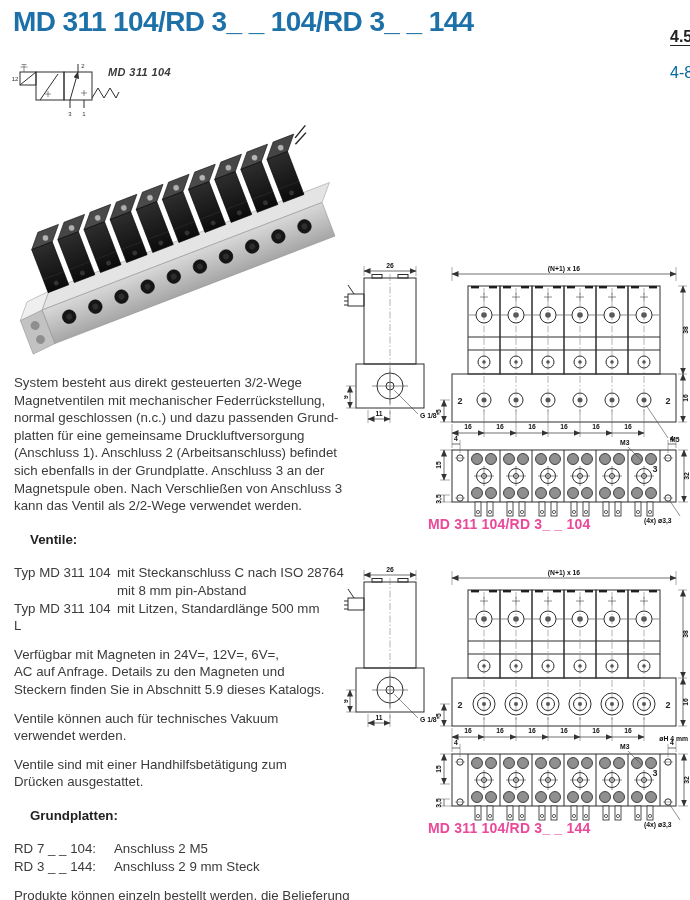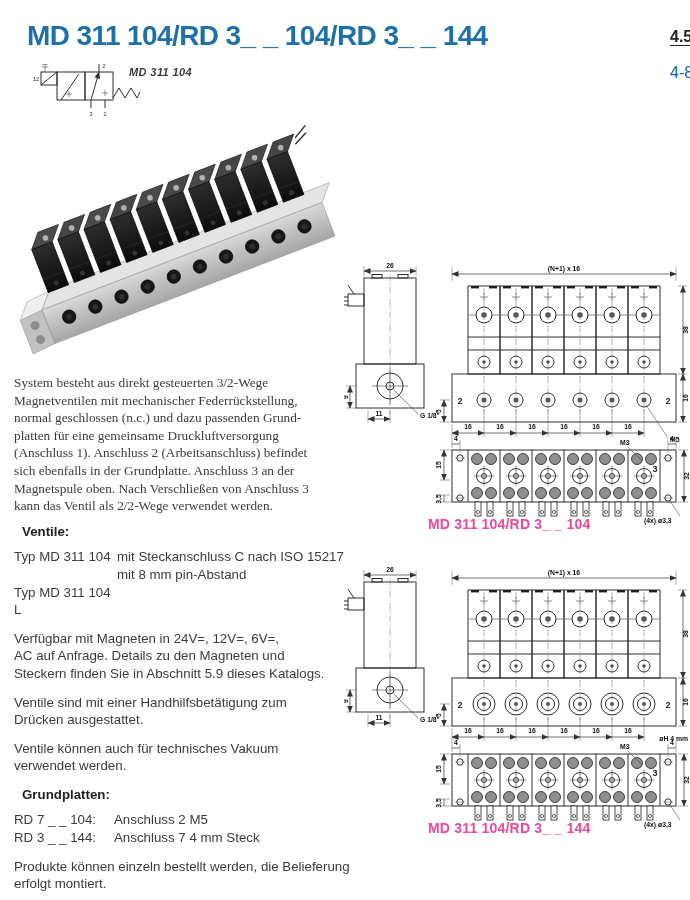--- a/index.html
+++ b/index.html
@@ -1,36 +1,36 @@
 <!DOCTYPE html>
 <html><head>
 <meta charset="utf-8">
 <style>
   html,body{margin:0;padding:0;background:#fff;}
   body{width:690px;height:900px;overflow:hidden;position:relative;
        font-family:"Liberation Sans",sans-serif;color:#3b3b3b;}
   .page{position:absolute;inset:0;}
 
-  .title{position:absolute;left:13px;top:6px;margin:14px;font-size:28px;font-weight:bold;
+  .title{position:absolute;left:13px;top:6px;margin:0;font-size:28px;font-weight:bold;
          color:#1d71a8;letter-spacing:-0.6px;white-space:nowrap;}
 
   .pageref{position:absolute;left:670px;top:30px;font-size:16px;line-height:14px;color:#222;white-space:nowrap;}
   .pageref .top{font-weight:bold;border-bottom:1.6px solid #222;padding-bottom:1px;display:inline-block;}
   .pageref .bot{display:block;margin-top:20px;color:#0369a1;}
 
-  .symbol{position:absolute;left:25px;top:60px;width:230px;height:58px;}
+  .symbol{position:absolute;left:4px;top:60px;width:230px;height:58px;}
   .symbol-label{position:absolute;left:104px;top:6px;font-style:italic;font-weight:bold;
                 font-size:11px;color:#3a3a3a;letter-spacing:.4px;white-space:nowrap;}
 
   .photo{position:absolute;left:6px;top:116px;width:332px;height:250px;}
 
   .copy{position:absolute;left:14px;top:374px;width:338px;font-size:13.3px;line-height:17.6px;}
   .copy p{margin:0 0 11px;white-space:pre-line;}
-  .copy p.tight{margin-bottom:8px;font-family:Liberation Serif, serif;}
-  .copy h3{margin:8px;font-size:13.3px;font-weight:bold;color:#222;}
+  .copy p.tight{margin-bottom:8px;}
+  .copy h3{margin:16px;font-size:13.3px;font-weight:bold;color:#222;}
   .spec{display:grid;grid-template-columns:103px 1fr;margin:0 0 11px;}
   .spec.gp{grid-template-columns:100px 1fr;}
   .spec span{display:block;}
 
   .drawing{position:absolute;left:344px;width:346px;height:276px;}
   .d1{top:254px;} .d2{top:558px;}
   .caption{position:absolute;left:84px;top:262px;font-size:14px;font-weight:bold;color:#ec4899;
            letter-spacing:.2px;white-space:nowrap;}
 
   
@@ -280,38 +280,39 @@
 Magnetventilen mit mechanischer Federrückstellung,
 normal geschlossen (n.c.) und dazu passenden Grund-
 platten für eine gemeinsame Druckluftversorgung
 (Anschluss 1). Anschluss 2 (Arbeitsanschluss) befindet
 sich ebenfalls in der Grundplatte. Anschluss 3 an der
 Magnetspule oben. Nach Verschließen von Anschluss 3
 kann das Ventil als 2/2-Wege verwendet werden.</p>
     <h3>Ventile:</h3>
     <div class="spec">
       <span>Typ MD 311 104</span>
-      <span>mit Steckanschluss C nach ISO 15217</span>
+      <span>mit Steckanschluss C nach ISO 28764</span>
       <span></span>
       <span>mit 8 mm pin-Abstand</span>
       <span>Typ MD 311 104 L</span>
+      <span>mit Litzen, Standardlänge 500 mm</span>
     </div>
     <p>Verfügbar mit Magneten in 24V=, 12V=, 6V=,
 AC auf Anfrage. Details zu den Magneten und
 Steckern finden Sie in Abschnitt 5.9 dieses Katalogs.</p>
+    <p>Ventile können auch für technisches Vakuum
+verwendet werden.</p>
     <p>Ventile sind mit einer Handhilfsbetätigung zum
 Drücken ausgestattet.</p>
-    <p>Ventile können auch für technisches Vakuum
-verwendet werden.</p>
     <h3>Grundplatten:</h3>
     <div class="spec gp">
       <span>RD 7 _ _ 104:</span>
       <span>Anschluss 2 M5</span>
       <span>RD 3 _ _ 144:</span>
-      <span>Anschluss 7 4 mm Steck</span>
+      <span>Anschluss 2 9 mm Steck</span>
     </div>
     <p>Produkte können einzeln bestellt werden, die Belieferung
 erfolgt montiert.</p>
   </div>
 
   <div class="drawing d1">
     <svg width="346" height="276" viewBox="0 0 346 276">
       <use href="#sideview" x="0" y="8"></use>
 
       <line class="xl" x1="108" y1="13" x2="108" y2="27"></line>

